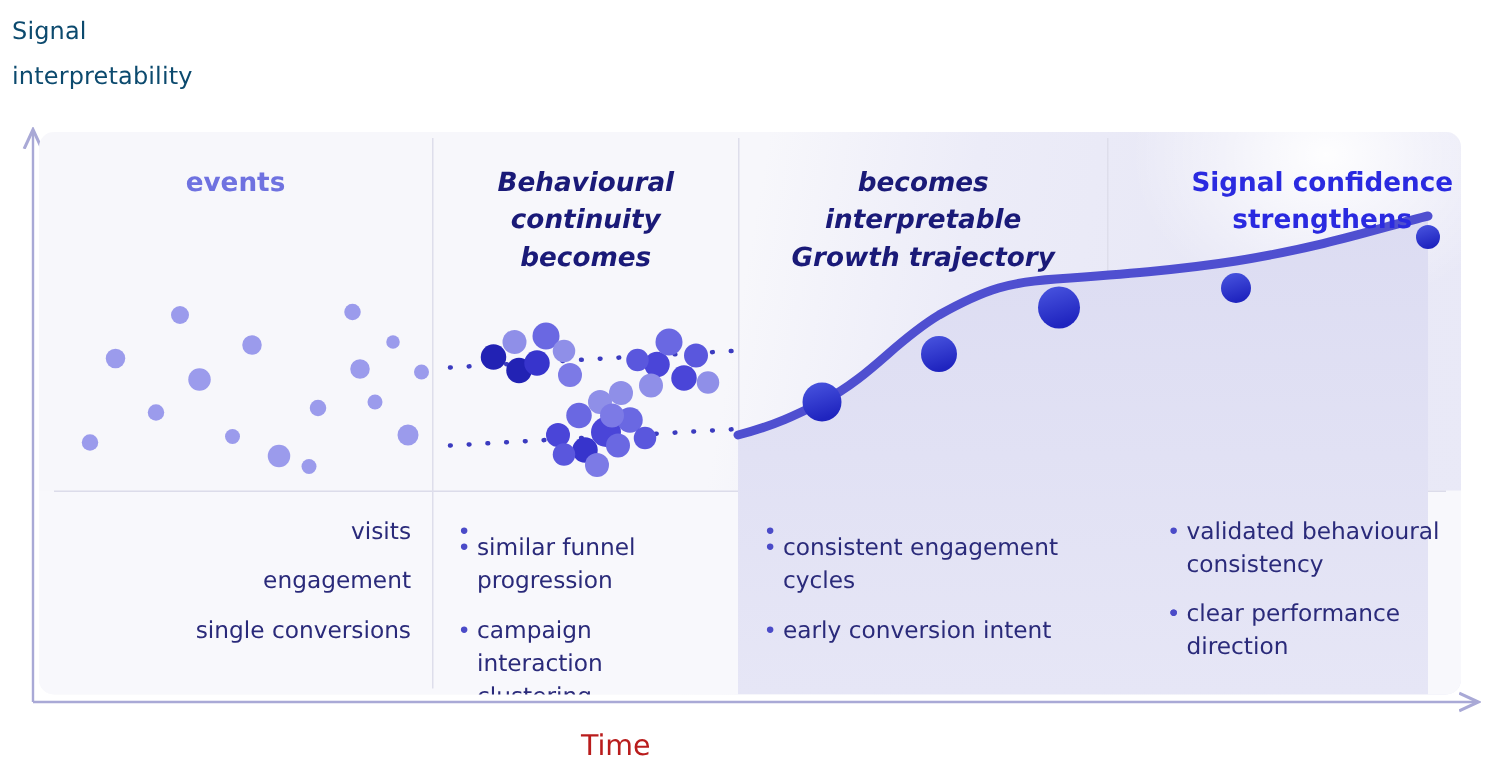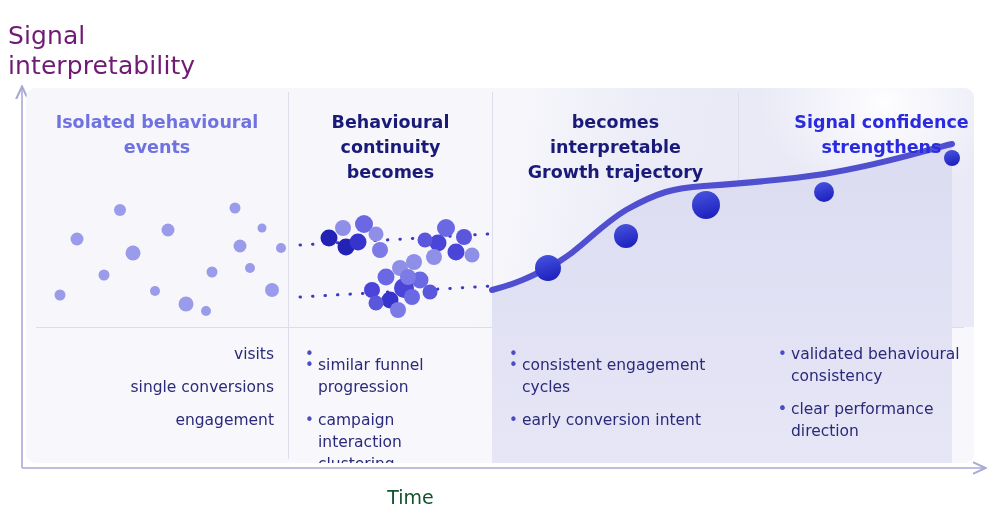--- a/index.html
+++ b/index.html
@@ -7,30 +7,30 @@
     width:1000px;height:520px;
     background:#ffffff;
     font-family:"DejaVu Sans","Liberation Sans",sans-serif;
     overflow:hidden;
     position:relative;
   }
   .stage{position:absolute;inset:0;}
 
   
   .yaxis-label{
-    position:absolute;left:8px;top:21px;
+    position:absolute;left:8px;top:6px;
     width:220px;
-    font-size:25px;line-height:30px;
-    color:#701a75;
+    font-size:16px;line-height:30px;
+    color:#0c4a6e;
     letter-spacing:.1px;
   }
   .xaxis-label{
     position:absolute;left:0;top:486px;width:821px;
     text-align:center;
-    font-size:19px;color:#14532d;
+    font-size:19px;color:#b91c1c;
   }
 
   
   .axis-svg{position:absolute;left:0;top:0;width:1000px;height:520px;pointer-events:none;}
 
   
   .panel{
     position:absolute;
     left:26px;top:88px;
     width:948px;height:375px;
@@ -65,21 +65,21 @@
   .col{position:absolute;top:0;bottom:0;}
   .col-head{
     position:absolute;left:0;right:0;top:22px;
     text-align:center;
     font-size:17.5px;line-height:25px;
     font-weight:bold;
     padding:0 12px;
     box-sizing:border-box;
   }
   .c1 .col-head{color:#6f72e0;font-weight:bold;}
-  .c2 .col-head,.c3 .col-head{color:#1a1a78;}
+  .c2 .col-head,.c3 .col-head{color:#1a1a78;font-style:italic;}
   .c4 .col-head{color:#2a2ae0;}
 
   .col-list{
     position:absolute;left:0;right:0;top:255px;
     padding:0 14px;
     box-sizing:border-box;
     font-size:15.5px;line-height:22px;
     color:#2a2a7a;
   }
   .col-list.centered{text-align:right;}
@@ -217,27 +217,26 @@
         <circle cx="522" cy="180" r="13" fill="url(#markGrad)"></circle>
         <circle cx="600" cy="148" r="12" fill="url(#markGrad)"></circle>
         <circle cx="680" cy="117" r="14" fill="url(#markGrad)"></circle>
         <circle cx="798" cy="104" r="10" fill="url(#markGrad)"></circle>
         <circle cx="926" cy="70" r="8" fill="url(#markGrad)"></circle>
       </g>
     </svg>
 
     <div class="col c1" style="left:0;width:262px;">
       <div class="col-head">
-        <div>Isolated behavioural</div>
         <div>events</div>
       </div>
       <div class="col-list centered">
         <div class="li"><span>visits</span></div>
+        <div class="li"><span>engagement</span></div>
         <div class="li"><span>single conversions</span></div>
-        <div class="li"><span>engagement</span></div>
       </div>
     </div>
 
     <div class="col c2" style="left:263px;width:203px;">
       <div class="col-head">
         <div>Behavioural</div>
         <div>continuity becomes</div>
       </div>
       <div class="col-list">
         <div class="li"><span class="bullet">•</span></div>

